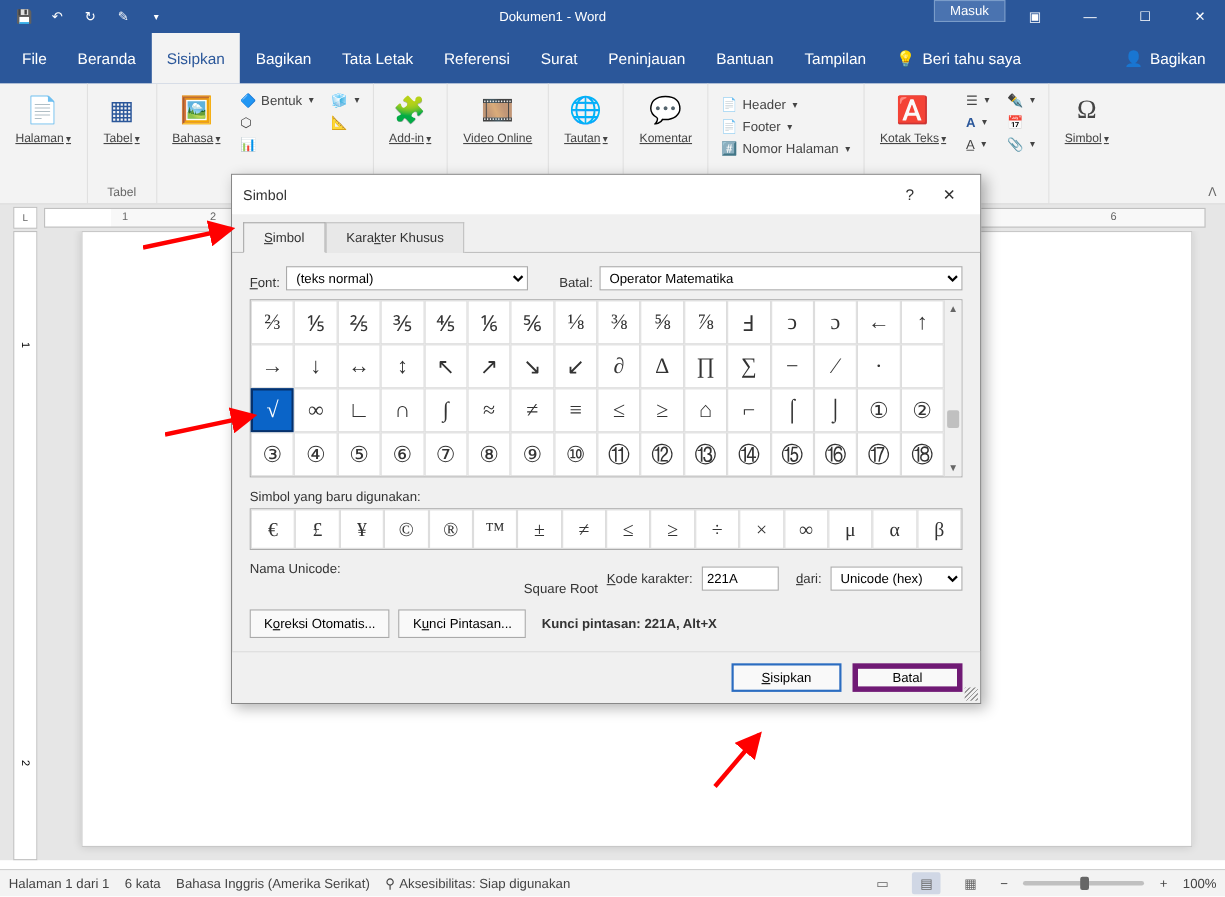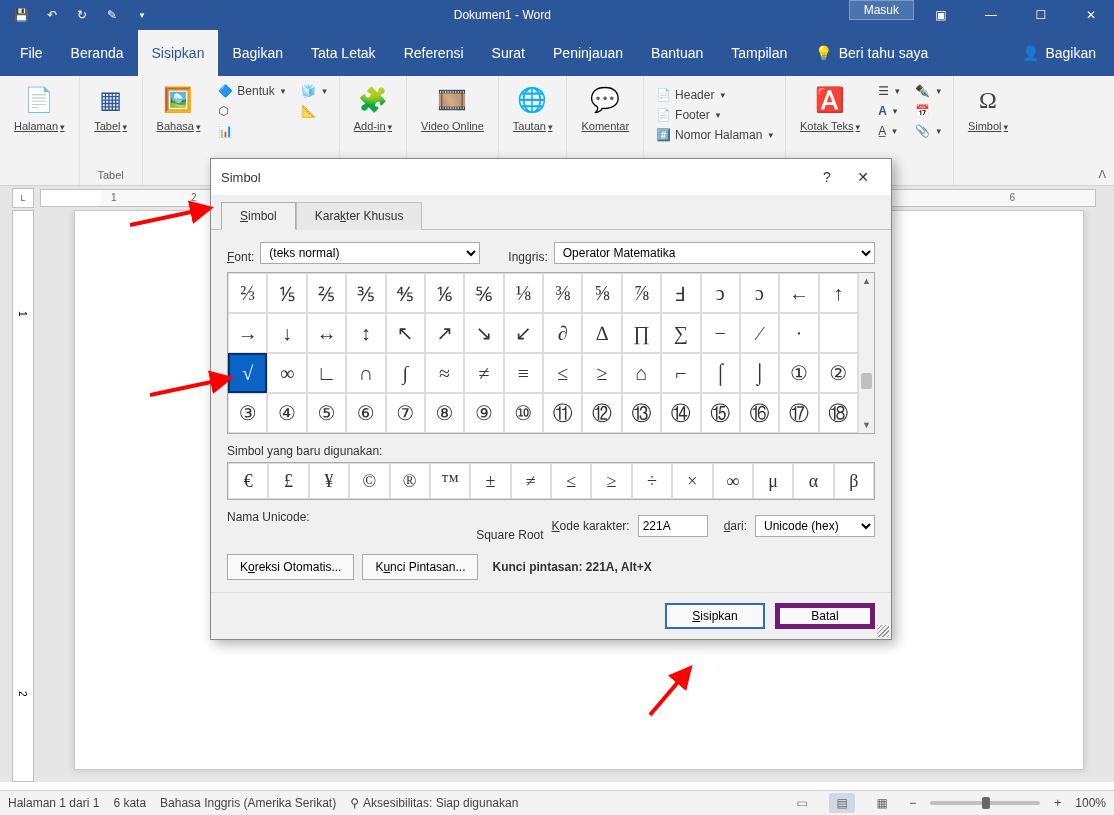--- a/index.html
+++ b/index.html
@@ -341,21 +341,21 @@
     <div class="dtab active"><u class="ak">S</u><span>imbol</span></div>
     <div class="dtab">Kara<u class="ak">k</u>ter Khusus</div>
   </div>
   <div class="dbody">
     <div class="row">
       <label><u class="ak">F</u>ont:</label>
       <select style="width:220px;">
         <option>(teks normal)</option>
       </select>
       <div style="width:16px;"></div>
-      <label>Inggris:</label>
+      <label>Batal:</label>
       <select style="flex:1;">
         <option>Operator Matematika</option>
       </select>
     </div>
 
     <div class="symgrid-wrap" style="padding-right:16px;">
       <div class="symgrid" id="symgrid">
           <div class="cell">⅔</div>
           <div class="cell">⅕</div>
           <div class="cell">⅖</div>

